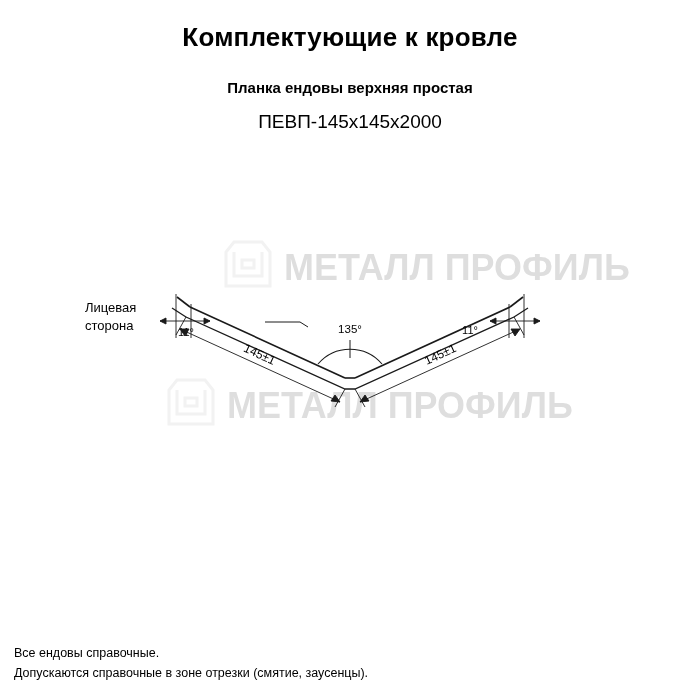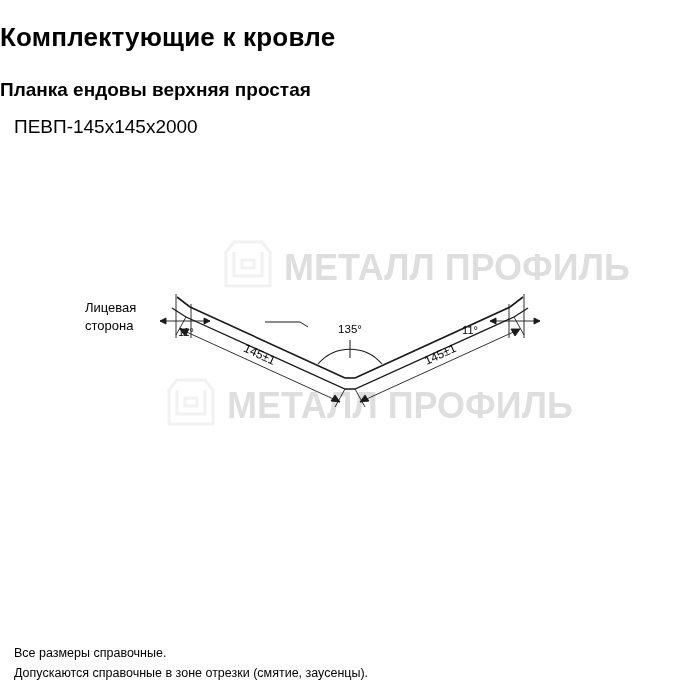--- a/index.html
+++ b/index.html
@@ -17,31 +17,31 @@
   }
   .page {
     position: absolute;
     inset: 0;
   }
   .titles {
     position: absolute;
     top: 22px;
     left: 0;
     width: 700px;
-    text-align: left;
+    text-align: center;
   }
   .title-main {
     font-size: 26px;
     font-weight: bold;
     letter-spacing: 0.2px;
     margin: 0 0 26px 0;
     line-height: 1.2;
   }
   .title-sub {
-    font-size: 19px;
+    font-size: 15px;
     font-weight: bold;
     margin: 0 0 12px 0;
     line-height: 1.2;
   }
   .title-code {
     font-size: 19px;
     font-weight: normal;
     margin: 14px;
     line-height: 1.2;
   }
@@ -184,17 +184,17 @@
         <path d="M520,139 L360,212"></path>
         <path d="M520,139 L511,139 L515,146 Z" fill="#1a1a1a"></path>
         <path d="M360,212 L369,211 L365,205 Z" fill="#1a1a1a"></path>
       </g>
       <text x="442" y="168" font-size="12" text-anchor="middle" transform="rotate(-24.5 442 168)">145±1</text>
 
     </svg>
   </div>
 
   <div class="footer">
-    <div>Все размеры справочные.</div>
+    <div>Все ендовы справочные.</div>
     <div>Допускаются справочные в зоне отрезки (смятие, заусенцы).</div>
   </div>
 
 </div>
 
 </body></html>

